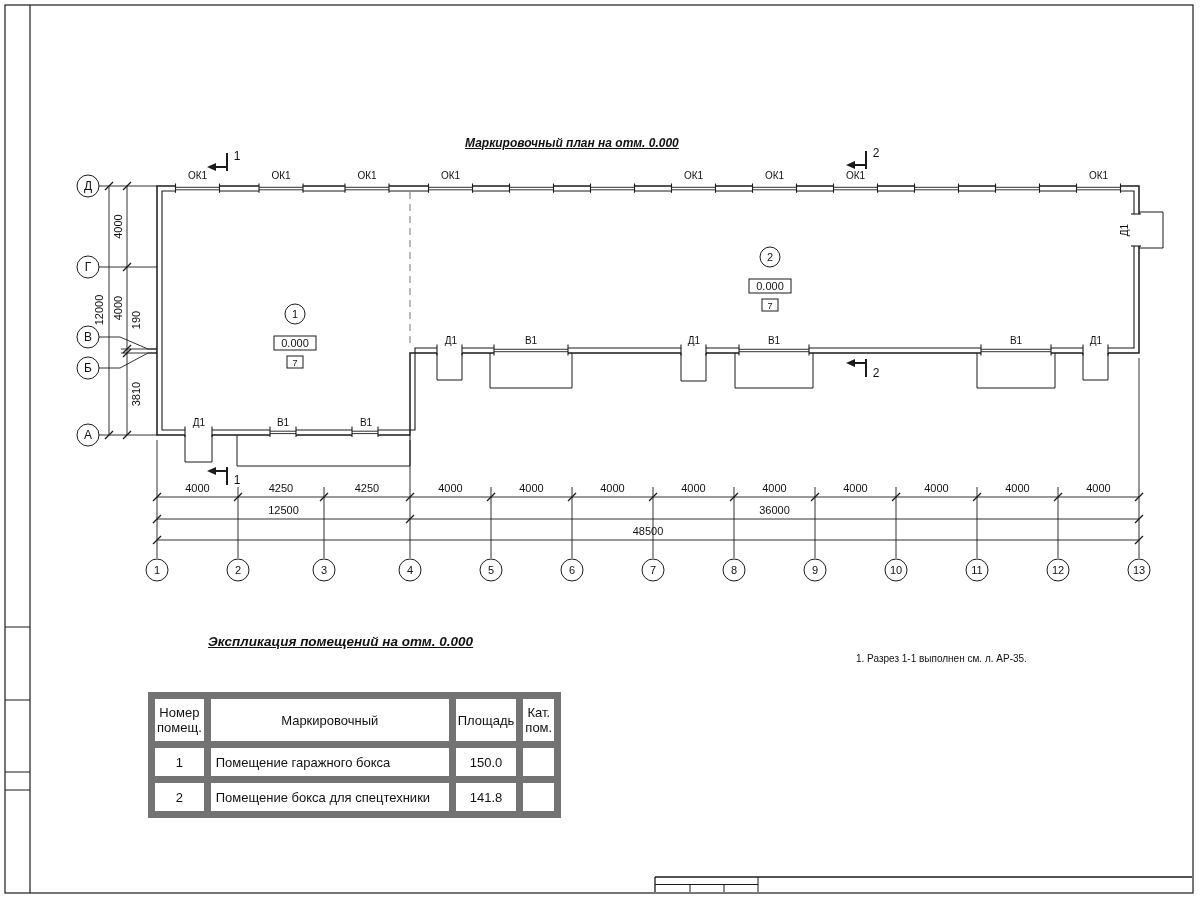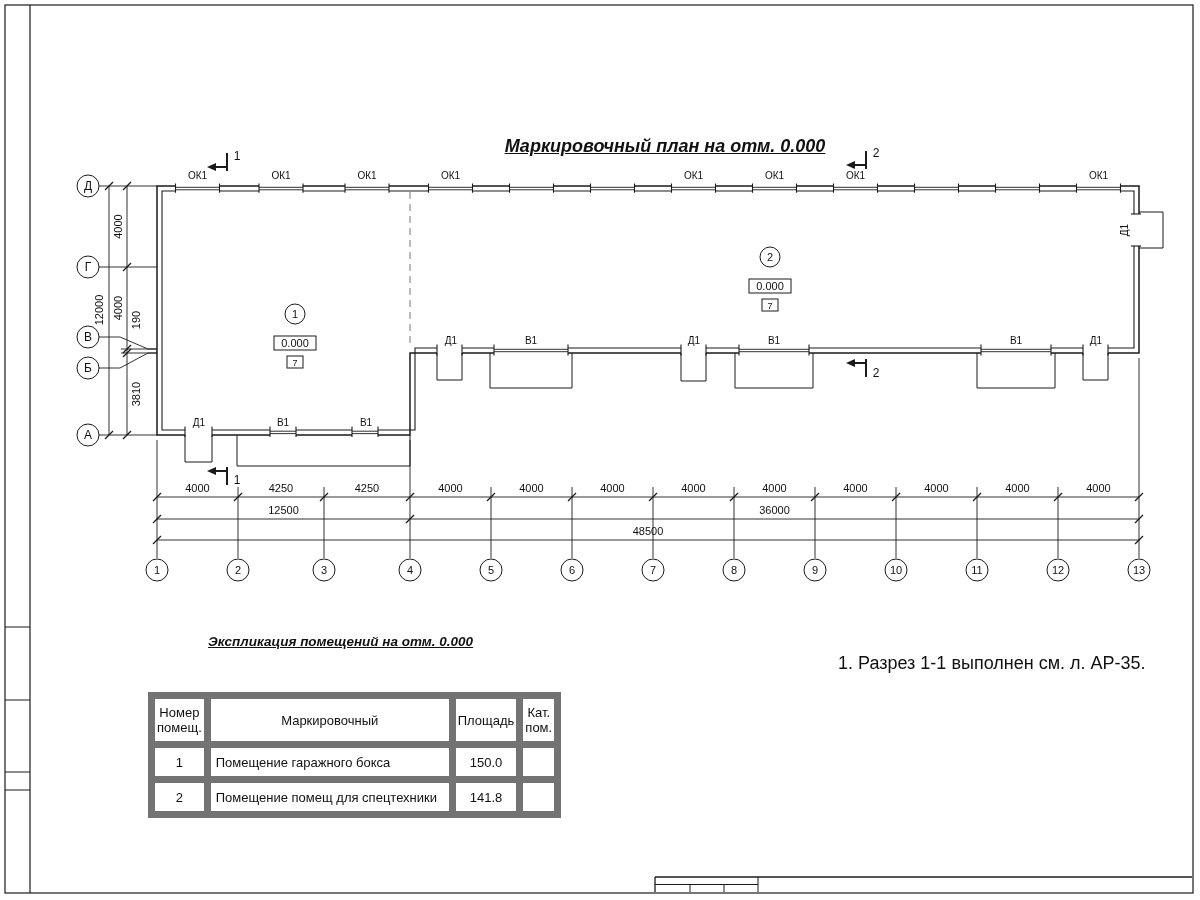--- a/index.html
+++ b/index.html
@@ -1,27 +1,27 @@
 <!DOCTYPE html>
 <html><head>
 <meta charset="utf-8">
 <style>
   html,body{margin:0;padding:0;background:#ffffff;}
   body{font-family:"Liberation Sans",sans-serif;color:#111;}
   .sheet{position:relative;width:1200px;height:900px;background:#ffffff;overflow:hidden;}
   #plan-svg{position:absolute;left:0;top:0;}
   .title{
-    position:absolute;left:465px;top:136px;width:400px;text-align:center;
-    font-style:italic;font-weight:bold;font-size:18px;text-decoration:underline;
+    position:absolute;left:465px;top:136px;width:400px;text-align:left;
+    font-style:italic;font-weight:bold;font-size:12px;text-decoration:underline;
   }
   .tbl-heading{
     position:absolute;left:208px;top:634px;
     font-style:italic;font-weight:bold;font-size:13.5px;text-decoration:underline;
   }
-  .note{position:absolute;left:838px;top:653px;font-size:18px;}
+  .note{position:absolute;left:856px;top:653px;font-size:10px;}
   table.room-table{
     position:absolute;left:148px;top:692px;border-collapse:collapse;
     font-size:13px;table-layout:fixed;
   }
   table.room-table th,table.room-table td{border:7px solid #737373;overflow:hidden;}
   table.room-table th{
     font-weight:normal;text-align:center;vertical-align:middle;
     white-space:pre-line;height:40px;padding:1px 2px;font-size:13px;
   }
   table.room-table tbody td{height:26px;padding:1px 5px;}
@@ -383,19 +383,19 @@
     </thead>
     <tbody>
       <tr>
         <td class="c">1</td>
         <td class="l">Помещение гаражного бокса</td>
         <td class="c">150.0</td>
         <td class="c"></td>
       </tr>
       <tr>
         <td class="c">2</td>
-        <td class="l">Помещение помещ для спецтехники</td>
+        <td class="l">Помещение бокса для спецтехники</td>
         <td class="c">141.8</td>
         <td class="c"></td>
       </tr>
     </tbody>
   </table>
 </div>
 
 </body></html>

